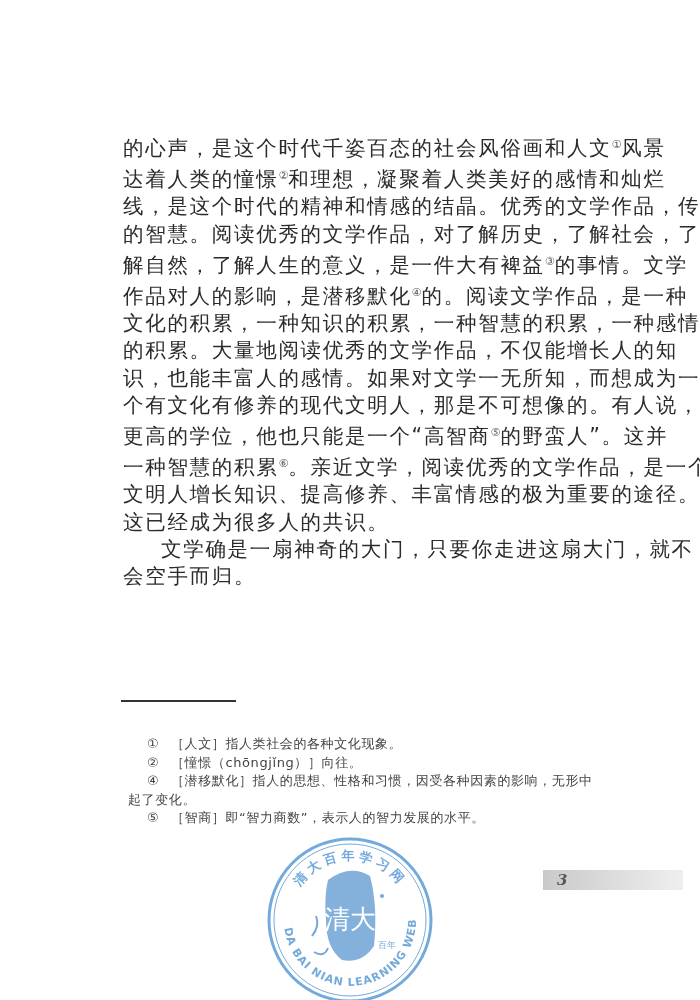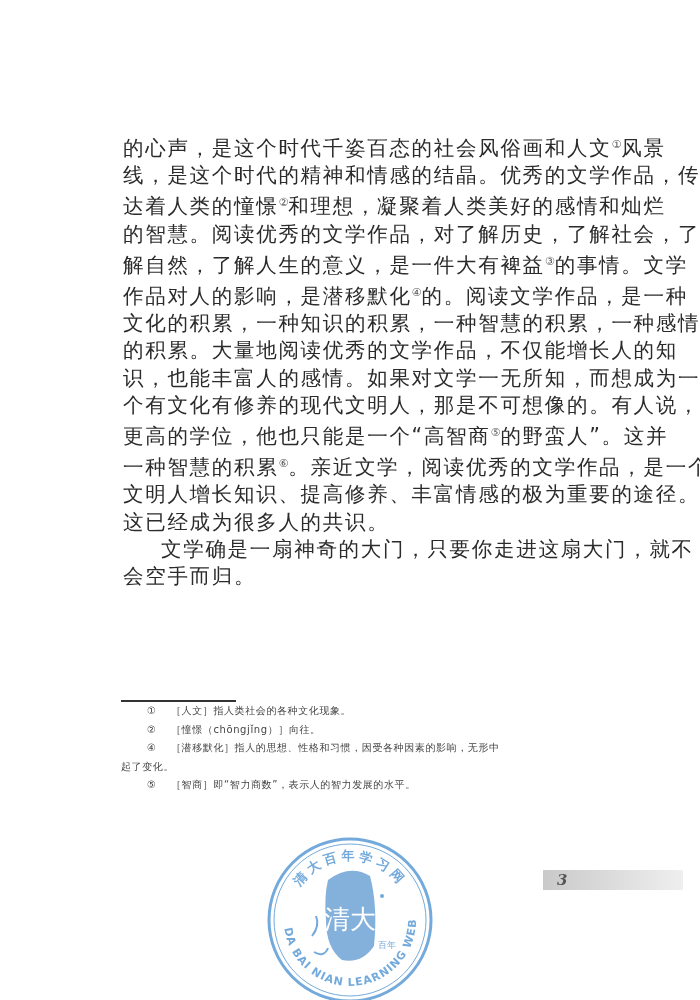--- a/index.html
+++ b/index.html
@@ -14,26 +14,26 @@
       font-size: 20.5px; line-height: 27.2px; letter-spacing: 1.7px;
       color: #2b2b2b; text-align: justify;
     }
     .para { margin: 0; }
     .line { display: block; white-space: nowrap; }
     sup.fn { font-size: 11px; vertical-align: 7px; letter-spacing: 0; color: #555; }
     .rule {
       position: absolute; left: 121px; top: 700px; width: 115px; height: 2px; background: #333;
     }
     .footnotes {
-      position: absolute; left: 121px; top: 702px; width: 460px;
-      font-size: 10px; line-height: 18.6px; color: #444; letter-spacing: 0.6px;
+      position: absolute; left: 121px; top: 735px; width: 460px;
+      font-size: 13px; line-height: 18.6px; color: #444; letter-spacing: 0.6px;
     }
     .footnote { white-space: nowrap; }
     .footnote .num { display: inline-block; width: 24px; margin-left: 26px; color: #444; }
-    .footnote.cont { padding-left: 0; }
+    .footnote.cont { padding-left: 0; margin-left: 7px; }
     .pagebar {
       position: absolute; left: 543px; top: 870px; width: 140px; height: 20px;
       background: linear-gradient(to right, #c9c9c9 0%, #dedede 55%, #efefef 100%);
     }
     .pagenum {
       position: absolute; left: 14px; top: 1px; font-size: 15px; font-style: italic;
       font-weight: bold; color: #555; font-family: "DejaVu Serif", "Liberation Serif", serif;
     }
     .watermark {
       position: absolute; left: 266px; top: 836px; width: 168px; height: 168px; opacity: 0.85;
@@ -41,22 +41,22 @@
     }
   </style>
 </head>
 <body>
 
 <div class="page">
 
   <div class="body-text">
     <p class="para">
       <span class="line"><span>的心声，是这个时代千姿百态的社会风俗画和人文</span><sup class="fn">①</sup><span>风景</span></span>
+      <span class="line"><span>达着人类的憧憬</span><sup class="fn">②</sup><span>和理想，凝聚着人类美好的感情和灿烂</span></span>
       <span class="line">线，是这个时代的精神和情感的结晶。优秀的文学作品，传</span>
-      <span class="line"><span>达着人类的憧憬</span><sup class="fn">②</sup><span>和理想，凝聚着人类美好的感情和灿烂</span></span>
       <span class="line">的智慧。阅读优秀的文学作品，对了解历史，了解社会，了</span>
       <span class="line"><span>解自然，了解人生的意义，是一件大有裨益</span><sup class="fn">③</sup><span>的事情。文学</span></span>
       <span class="line"><span>作品对人的影响，是潜移默化</span><sup class="fn">④</sup><span>的。阅读文学作品，是一种</span></span>
       <span class="line">文化的积累，一种知识的积累，一种智慧的积累，一种感情</span>
       <span class="line">的积累。大量地阅读优秀的文学作品，不仅能增长人的知</span>
       <span class="line">识，也能丰富人的感情。如果对文学一无所知，而想成为一</span>
       <span class="line">个有文化有修养的现代文明人，那是不可想像的。有人说，</span>
       <span class="line"><span>更高的学位，他也只能是一个“高智商</span><sup class="fn">⑤</sup><span>的野蛮人”。这并</span></span>
       <span class="line"><span>一种智慧的积累</span><sup class="fn">⑥</sup><span>。亲近文学，阅读优秀的文学作品，是一个</span></span>
       <span class="line">文明人增长知识、提高修养、丰富情感的极为重要的途径。</span>

